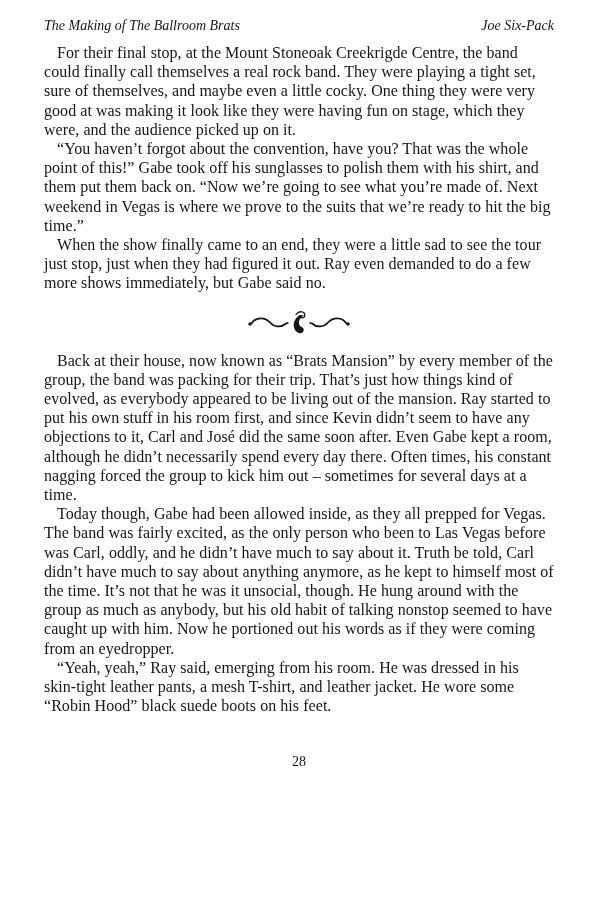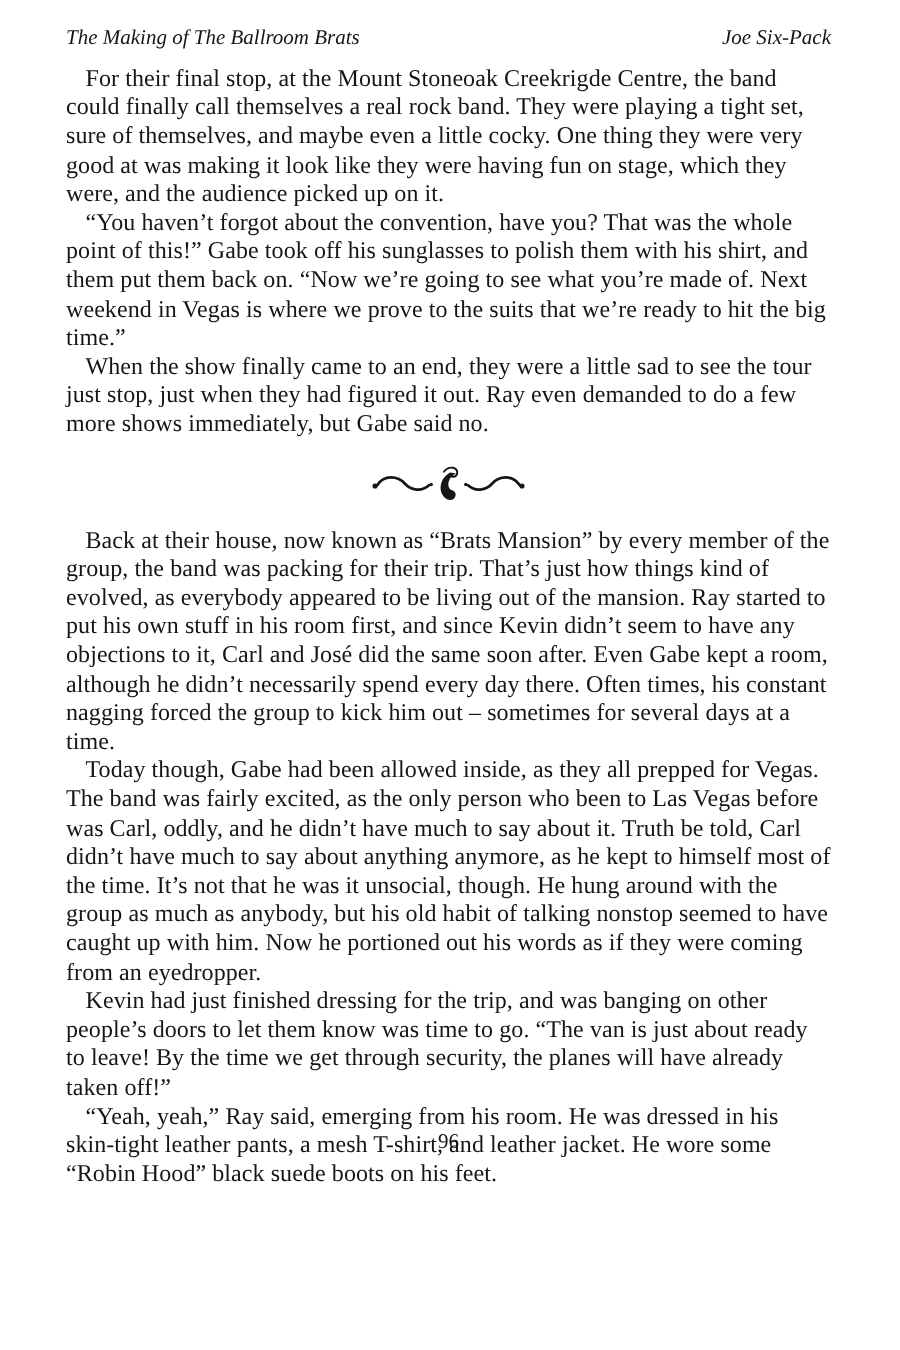--- a/index.html
+++ b/index.html
@@ -87,21 +87,20 @@
           <circle cx="43.5" cy="16" r="1.1" fill="#161616"></circle>
           <circle cx="66.5" cy="16" r="1.1" fill="#161616"></circle>
           <path d="M52 7.5 C 55 3.2, 61.5 4.3, 60.8 8.6 C 60.4 11.2, 56.8 11.6, 55.9 9.3" stroke="#161616" fill="none" stroke-width="1.3" stroke-linecap="round"></path>
           <path d="M56 8 C 50.5 11, 48.5 17, 50.5 22 C 52 25.5, 56 27.5, 58.5 25.5 C 60.5 23.8, 60 20.8, 57.8 20 C 55.8 19.3, 54.5 17.5, 55 14.8 C 55.5 12, 57.5 9.5, 60.2 8.6 Z" fill="#161616"></path>
         </svg>
       </span>
     </div>
 
     <p>Back at their house, now known as “Brats Mansion” by every member of the group, the band was packing for their trip. That’s just how things kind of evolved, as everybody appeared to be living out of the mansion. Ray started to put his own stuff in his room first, and since Kevin didn’t seem to have any objections to it, Carl and José did the same soon after. Even Gabe kept a room, although he didn’t necessarily spend every day there. Often times, his constant nagging forced the group to kick him out – sometimes for several days at a time.</p>
     <p>Today though, Gabe had been allowed inside, as they all prepped for Vegas. The band was fairly excited, as the only person who been to Las Vegas before was Carl, oddly, and he didn’t have much to say about it. Truth be told, Carl didn’t have much to say about anything anymore, as he kept to himself most of the time. It’s not that he was it unsocial, though. He hung around with the group as much as anybody, but his old habit of talking nonstop seemed to have caught up with him. Now he portioned out his words as if they were coming from an eyedropper.</p>
-    <p>Kevin had just finished dressing for the trip, and was banging on other people’s doors to let them know was time to go. “The van is just about ready to leave! By the time we get through security, the planes will have already taken off!”</p>
     <p>“Yeah, yeah,” Ray said, emerging from his room. He was dressed in his skin-tight leather pants, a mesh T-shirt, and leather jacket. He wore some “Robin Hood” black suede boots on his feet.</p>
   </div>
 
   <div class="page-footer">
-    <span>96</span>
+    <span>28</span>
   </div>
 
 </div>
 
 </body></html>

